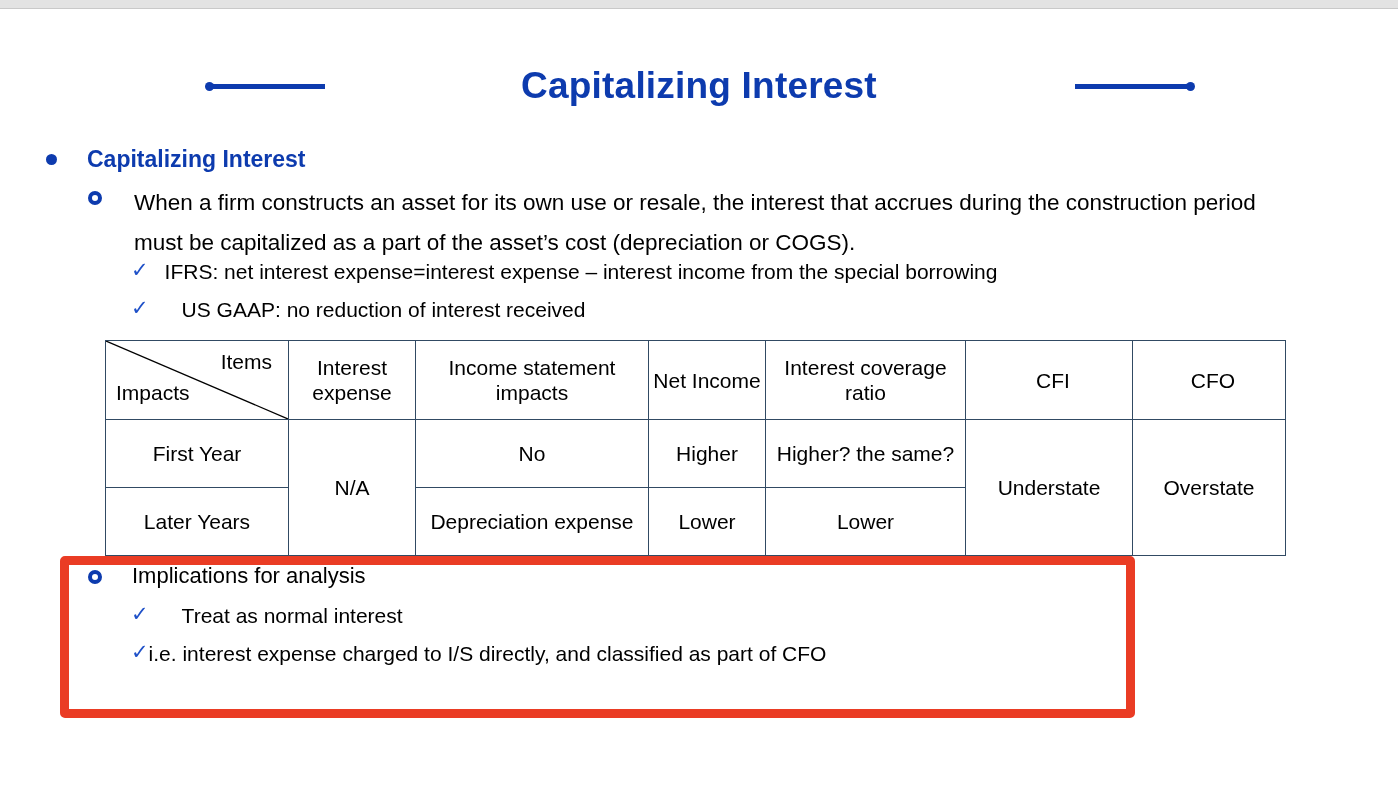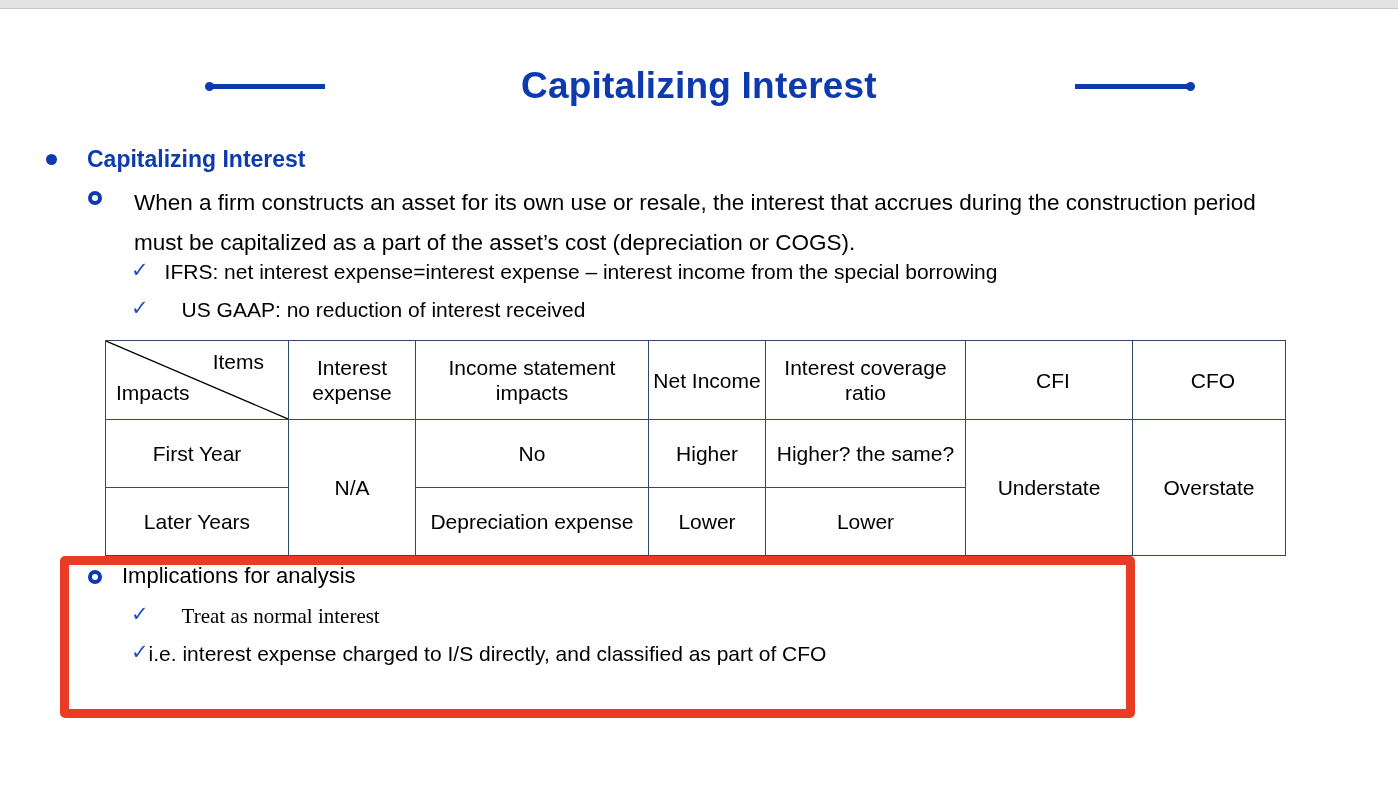--- a/index.html
+++ b/index.html
@@ -153,21 +153,21 @@
     padding: 0 !important;
     overflow: hidden;
   }
   #corner-cell .diag {
     position: absolute;
     left: 0; top: 0;
     width: 100%; height: 100%;
   }
   #corner-cell .items-lbl {
     position: absolute;
-    right: 24px; top: 8px;
+    right: 16px; top: 8px;
     font-size: 21px;
     line-height: 25px;
     text-align: center;
   }
   #corner-cell .impacts-lbl {
     position: absolute;
     left: 10px; bottom: 14px;
     font-size: 21px;
     line-height: 25px;
   }
@@ -179,23 +179,23 @@
     top: 556px;
     width: 1075px;
     height: 162px;
     border: 9px solid #ea3c24;
     border-radius: 5px;
     box-sizing: border-box;
     background: transparent;
   }
   #c1 { left: 88px;  top: 563px; width: 900px; }
   #c1 .marker { margin-top: 7px; }
-  #c1 .txt { margin-left: 20px; font-size: 22px; line-height: 26px; }
+  #c1 .txt { margin-left: 30px; font-size: 22px; line-height: 26px; }
   #c2 { left: 131px; top: 603px; width: 900px; }
-  #c2 .txt { margin-left: 33px; font-size: 21px; line-height: 26px; font-family: Liberation Serif, serif; }
+  #c2 .txt { margin-left: 33px; font-size: 21px; line-height: 26px; }
   #c3 { left: 131px; top: 641px; width: 980px; }
   #c3 .txt { font-size: 21px; line-height: 26px; }
 </style>
 </head>
 <body>
 
 <div id="top-strip"></div>
 
 <div id="title-row">
   <div id="deco-left" class="deco">

